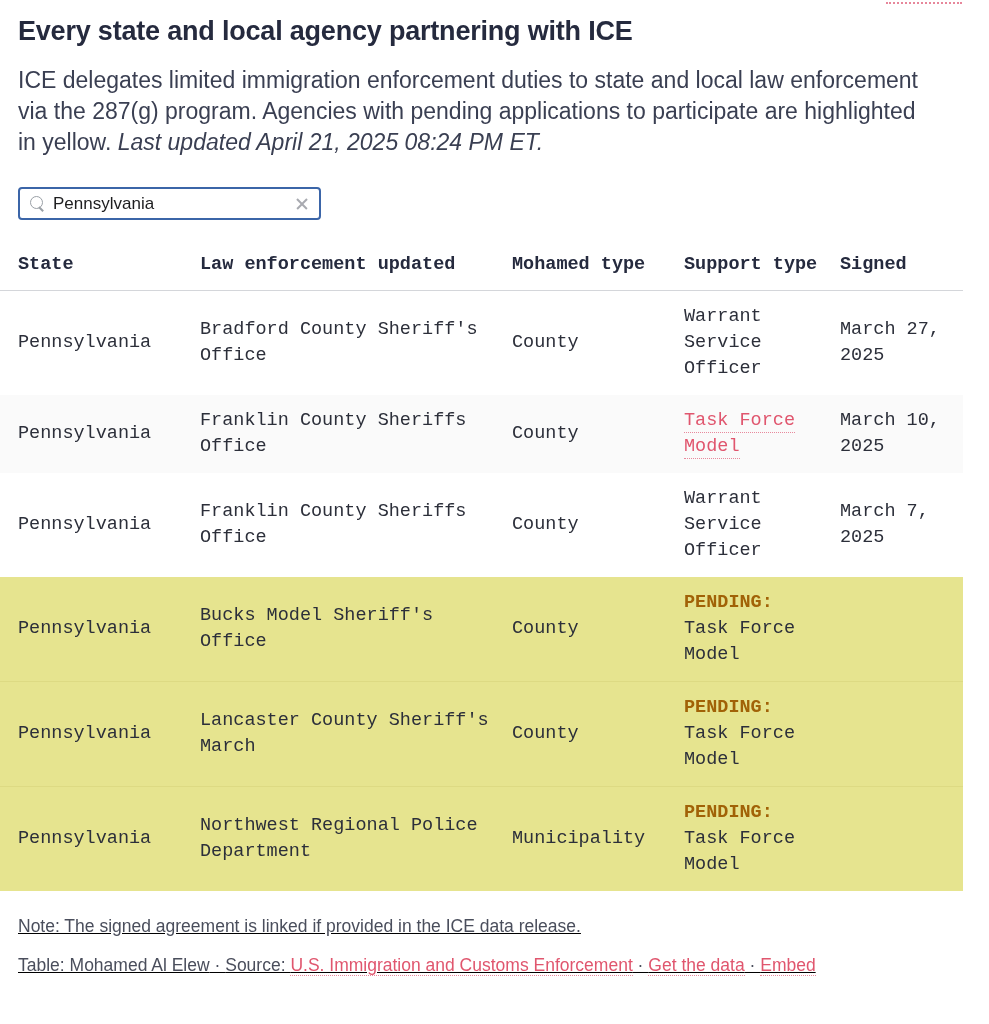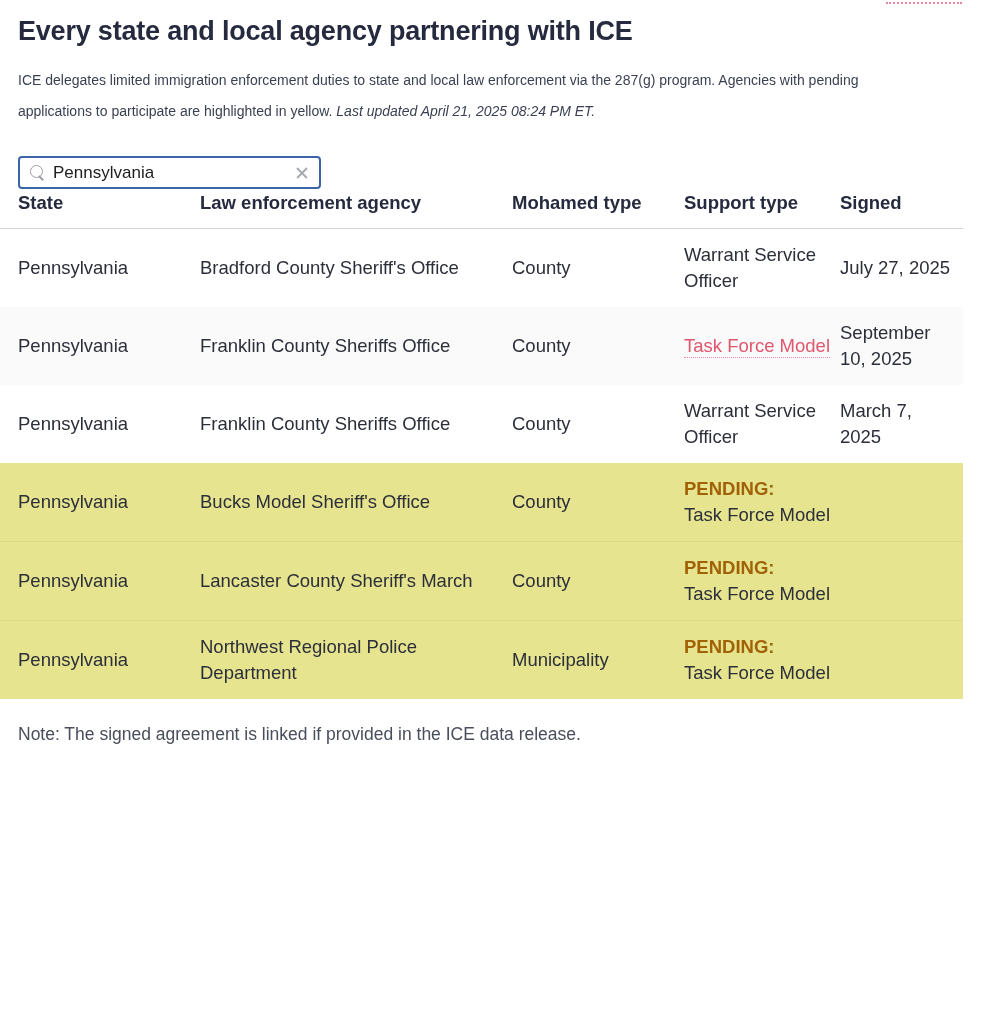--- a/index.html
+++ b/index.html
@@ -38,21 +38,21 @@
   .page-title {
     font-size: 27px;
     line-height: 34px;
     font-weight: bold;
     color: #252a3e;
     letter-spacing: -0.2px;
     margin-bottom: 17px;
   }
 
   .subtitle {
-    font-size: 14px;
+    font-size: 23px;
     line-height: 31px;
     color: #3a3f52;
     max-width: 900px;
   }
   .subtitle .updated {
     font-style: italic;
   }
 
   
   .search-wrap {
@@ -113,21 +113,23 @@
     position: absolute;
     left: 2px; top: 8px;
     width: 14px; height: 1.8px;
     background: #a8aab0;
   }
   .clear-icon::before { transform: rotate(45deg); }
   .clear-icon::after  { transform: rotate(-45deg); }
 
   
   .table-area {
+    margin-top: 31px;
     width: 989px;
+    font-family: Liberation Mono, monospace;
   }
   table.data-table {
     width: 963px;
     margin-left: 0;
     border-collapse: collapse;
     table-layout: fixed;
   }
   table.data-table th {
     text-align: left;
     vertical-align: bottom;
@@ -174,20 +176,21 @@
     color: #e0566e;
     text-decoration: none;
     border-bottom: 1.5px dotted #e8899c;
     padding-bottom: 1px;
   }
 
   
   .notes {
     margin: 21px 0 0 18px;
     width: 950px;
+    text-decoration: underline;
   }
   .note-line {
     font-size: 17.5px;
     line-height: 28px;
     color: #4a4e5c;
     margin-bottom: 11px;
   }
   .credit-line {
     font-size: 17.5px;
     line-height: 29px;
@@ -226,40 +229,40 @@
       <colgroup>
         <col class="c-state">
           <col class="c-agency">
           <col class="c-type">
         <col class="c-support">
           <col class="c-signed">
       </colgroup>
       <thead>
         <tr>
           <th>State</th>
-          <th>Law enforcement agency</th>
+          <th>Law enforcement updated</th>
           <th>Mohamed type</th>
           <th>Support type</th>
           <th>Signed</th>
         </tr>
       </thead>
       <tbody id="table-body">
           <tr>
             <td>Pennsylvania</td>
             <td>Bradford County Sheriff's Office</td>
             <td>County</td>
             <td>Warrant Service Officer</td>
-            <td>July 27, 2025</td>
+            <td>March 27, 2025</td>
           </tr>
           <tr class="row-alt">
             <td>Pennsylvania</td>
             <td>Franklin County Sheriffs Office</td>
             <td>County</td>
             <td><a class="tbl-link" href="#">Task Force Model</a></td>
-            <td>September 10, 2025</td>
+            <td>March 10, 2025</td>
           </tr>
           <tr>
             <td>Pennsylvania</td>
             <td>Franklin County Sheriffs Office</td>
             <td>County</td>
             <td>Warrant Service Officer</td>
             <td>March 7, 2025</td>
           </tr>
           <tr class="row-pending">
             <td>Pennsylvania</td>
@@ -281,15 +284,18 @@
             <td>Municipality</td>
             <td><span class="pending-label">PENDING:</span><span>Task Force Model</span></td>
             <td></td>
           </tr>
         </tbody>
     </table>
   </div>
 
   <div class="notes">
     <div class="note-line">Note: The signed agreement is linked if provided in the ICE data release.</div>
+    <div class="credit-line">
+      <span>Table: Mohamed Al Elew</span><span class="sep"> · </span><span>Source: </span><a class="credit-link" href="#">U.S. Immigration and Customs Enforcement</a><span class="sep"> · </span><a class="credit-link" href="#">Get the data</a><span class="sep"> · </span><a class="credit-link" href="#">Embed</a>
+    </div>
   </div>
 
 </div>
 
 </body></html>

